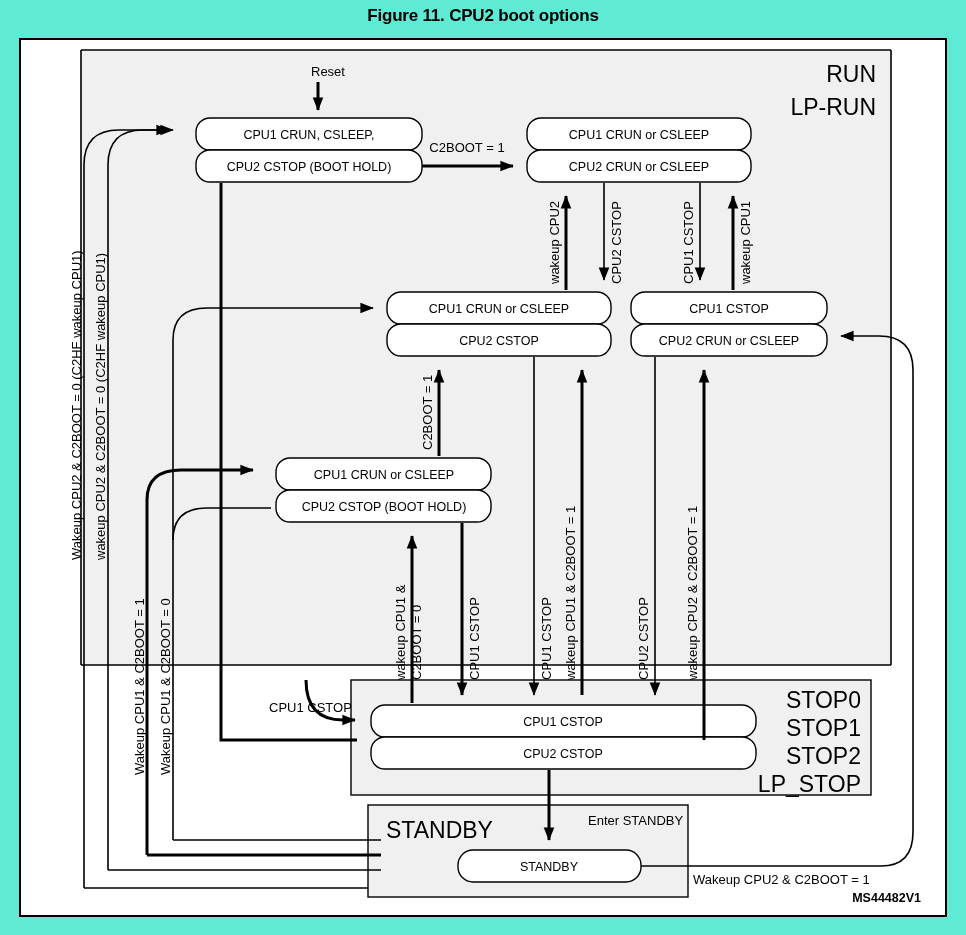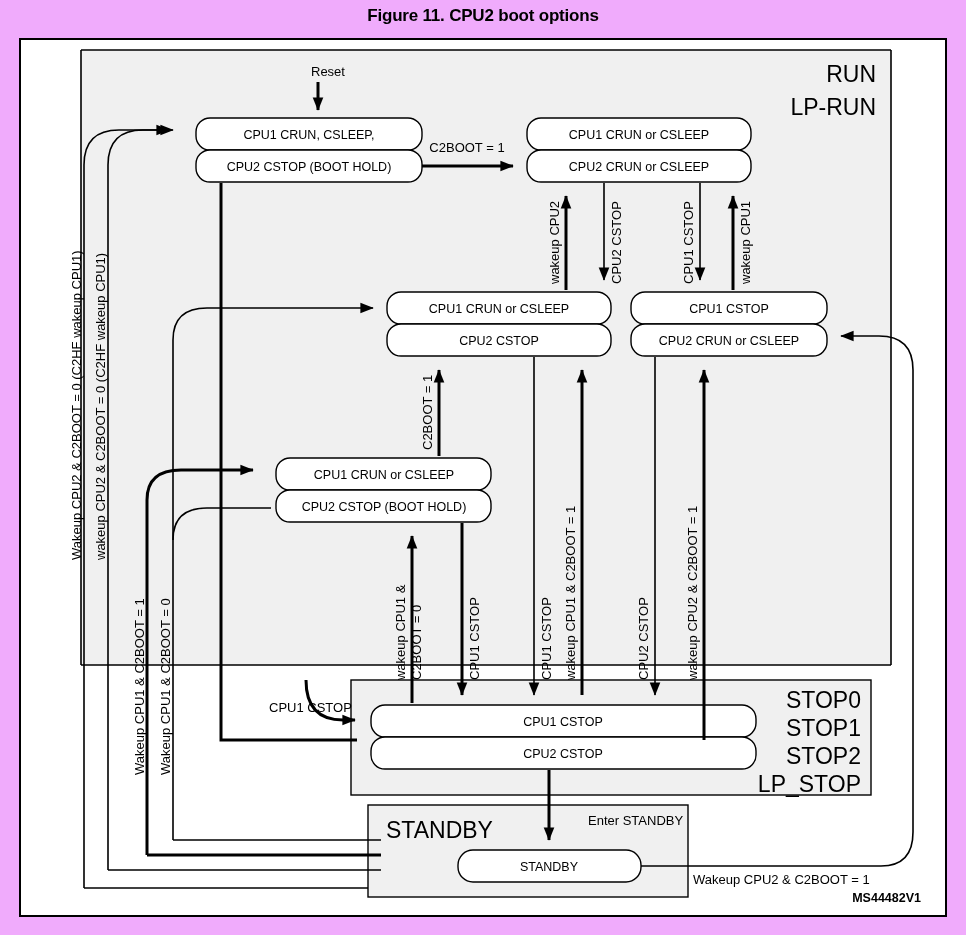--- a/index.html
+++ b/index.html
@@ -11,21 +11,21 @@
   body {
     width: 966px;
     height: 935px;
     font-family: "Liberation Sans", sans-serif;
     overflow: hidden;
   }
   #page {
     position: relative;
     width: 966px;
     height: 935px;
-    background: #f0abfc;
+    background: #5eead4;
   }
   #figure-title {
     position: absolute;
     top: 6px;
     left: 0;
     width: 966px;
     text-align: center;
     font-size: 17px;
     font-weight: bold;
     color: #000000;

